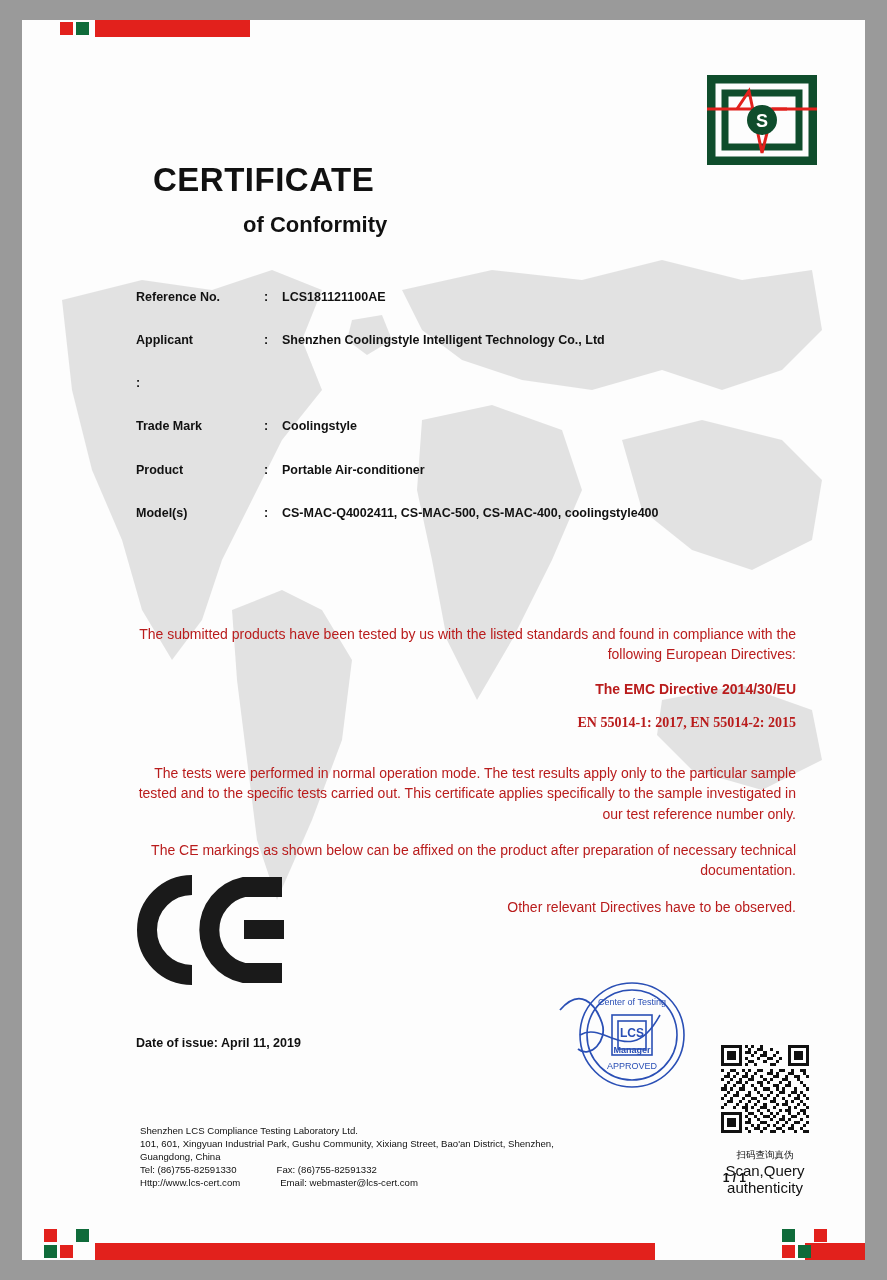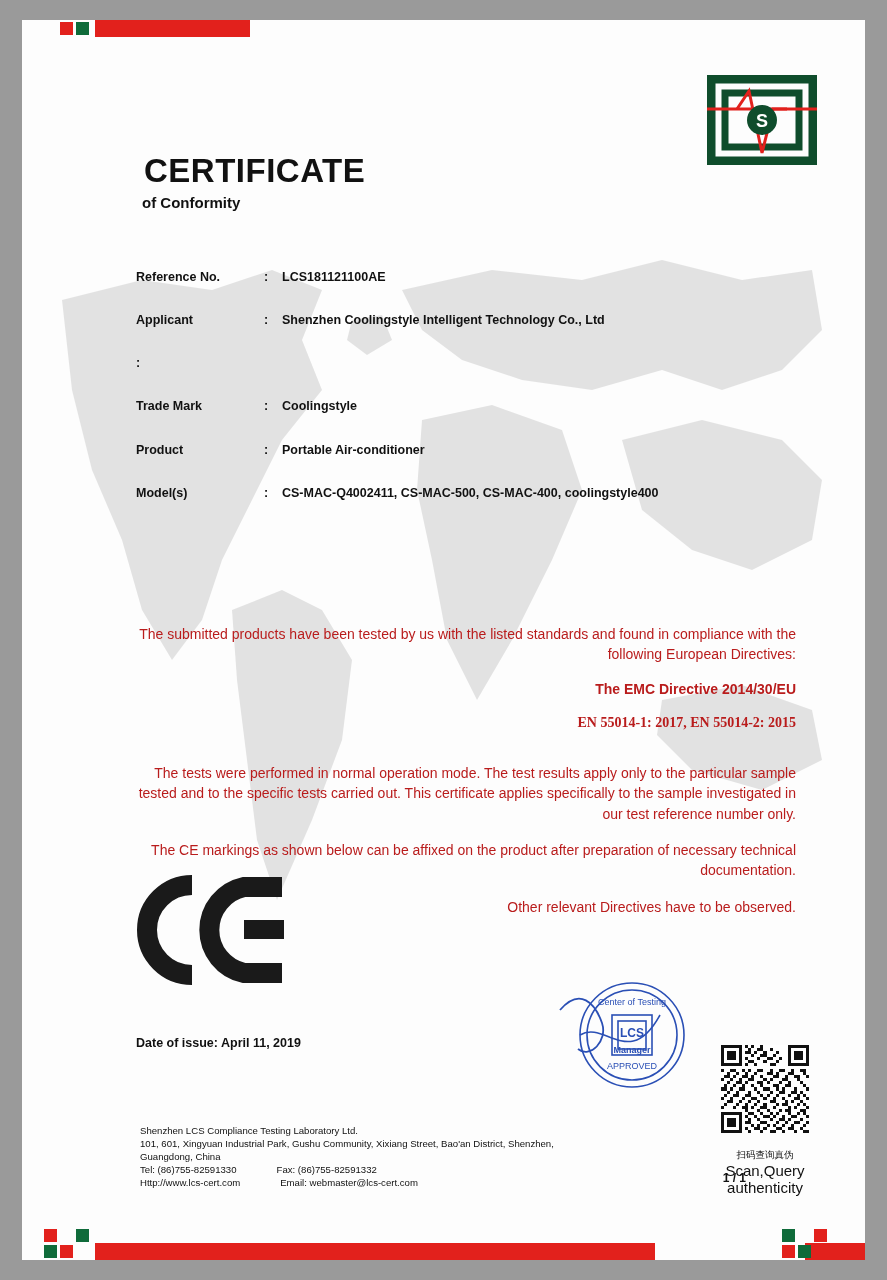--- a/index.html
+++ b/index.html
@@ -85,45 +85,47 @@
     width: 110px;
     height: 90px;
   }
 
   .title {
     position: absolute;
     left: 118px;
     top: 128;
   }
   .title h1 {
-    margin: 4px;
+    margin: 13px;
     font-size: 33px;
     letter-spacing: 0.5px;
     font-weight: bold;
     color: #111;
   }
   .title h2 {
     margin: 4px 0 0 2px;
-    font-size: 15px;
-    font-weight: bold;
-    color: #111;
+    font-size: 22px;
+    font-weight: bold;
+    color: #111;
+    text-align: right;
   }
 
   .fields {
     position: absolute;
     left: 114px;
     top: 248px;
     width: 660px;
     font-size: 12.5px;
     color: #111;
   }
   .field-row {
     display: flex;
     margin-bottom: 25px;
     line-height: 1.45;
+    margin-top: 20px;
   }
   .field-label {
     width: 128px;
     font-weight: bold;
     flex: 0 0 128px;
   }
   .field-colon {
     width: 18px;
     flex: 0 0 18px;
     font-weight: bold;

